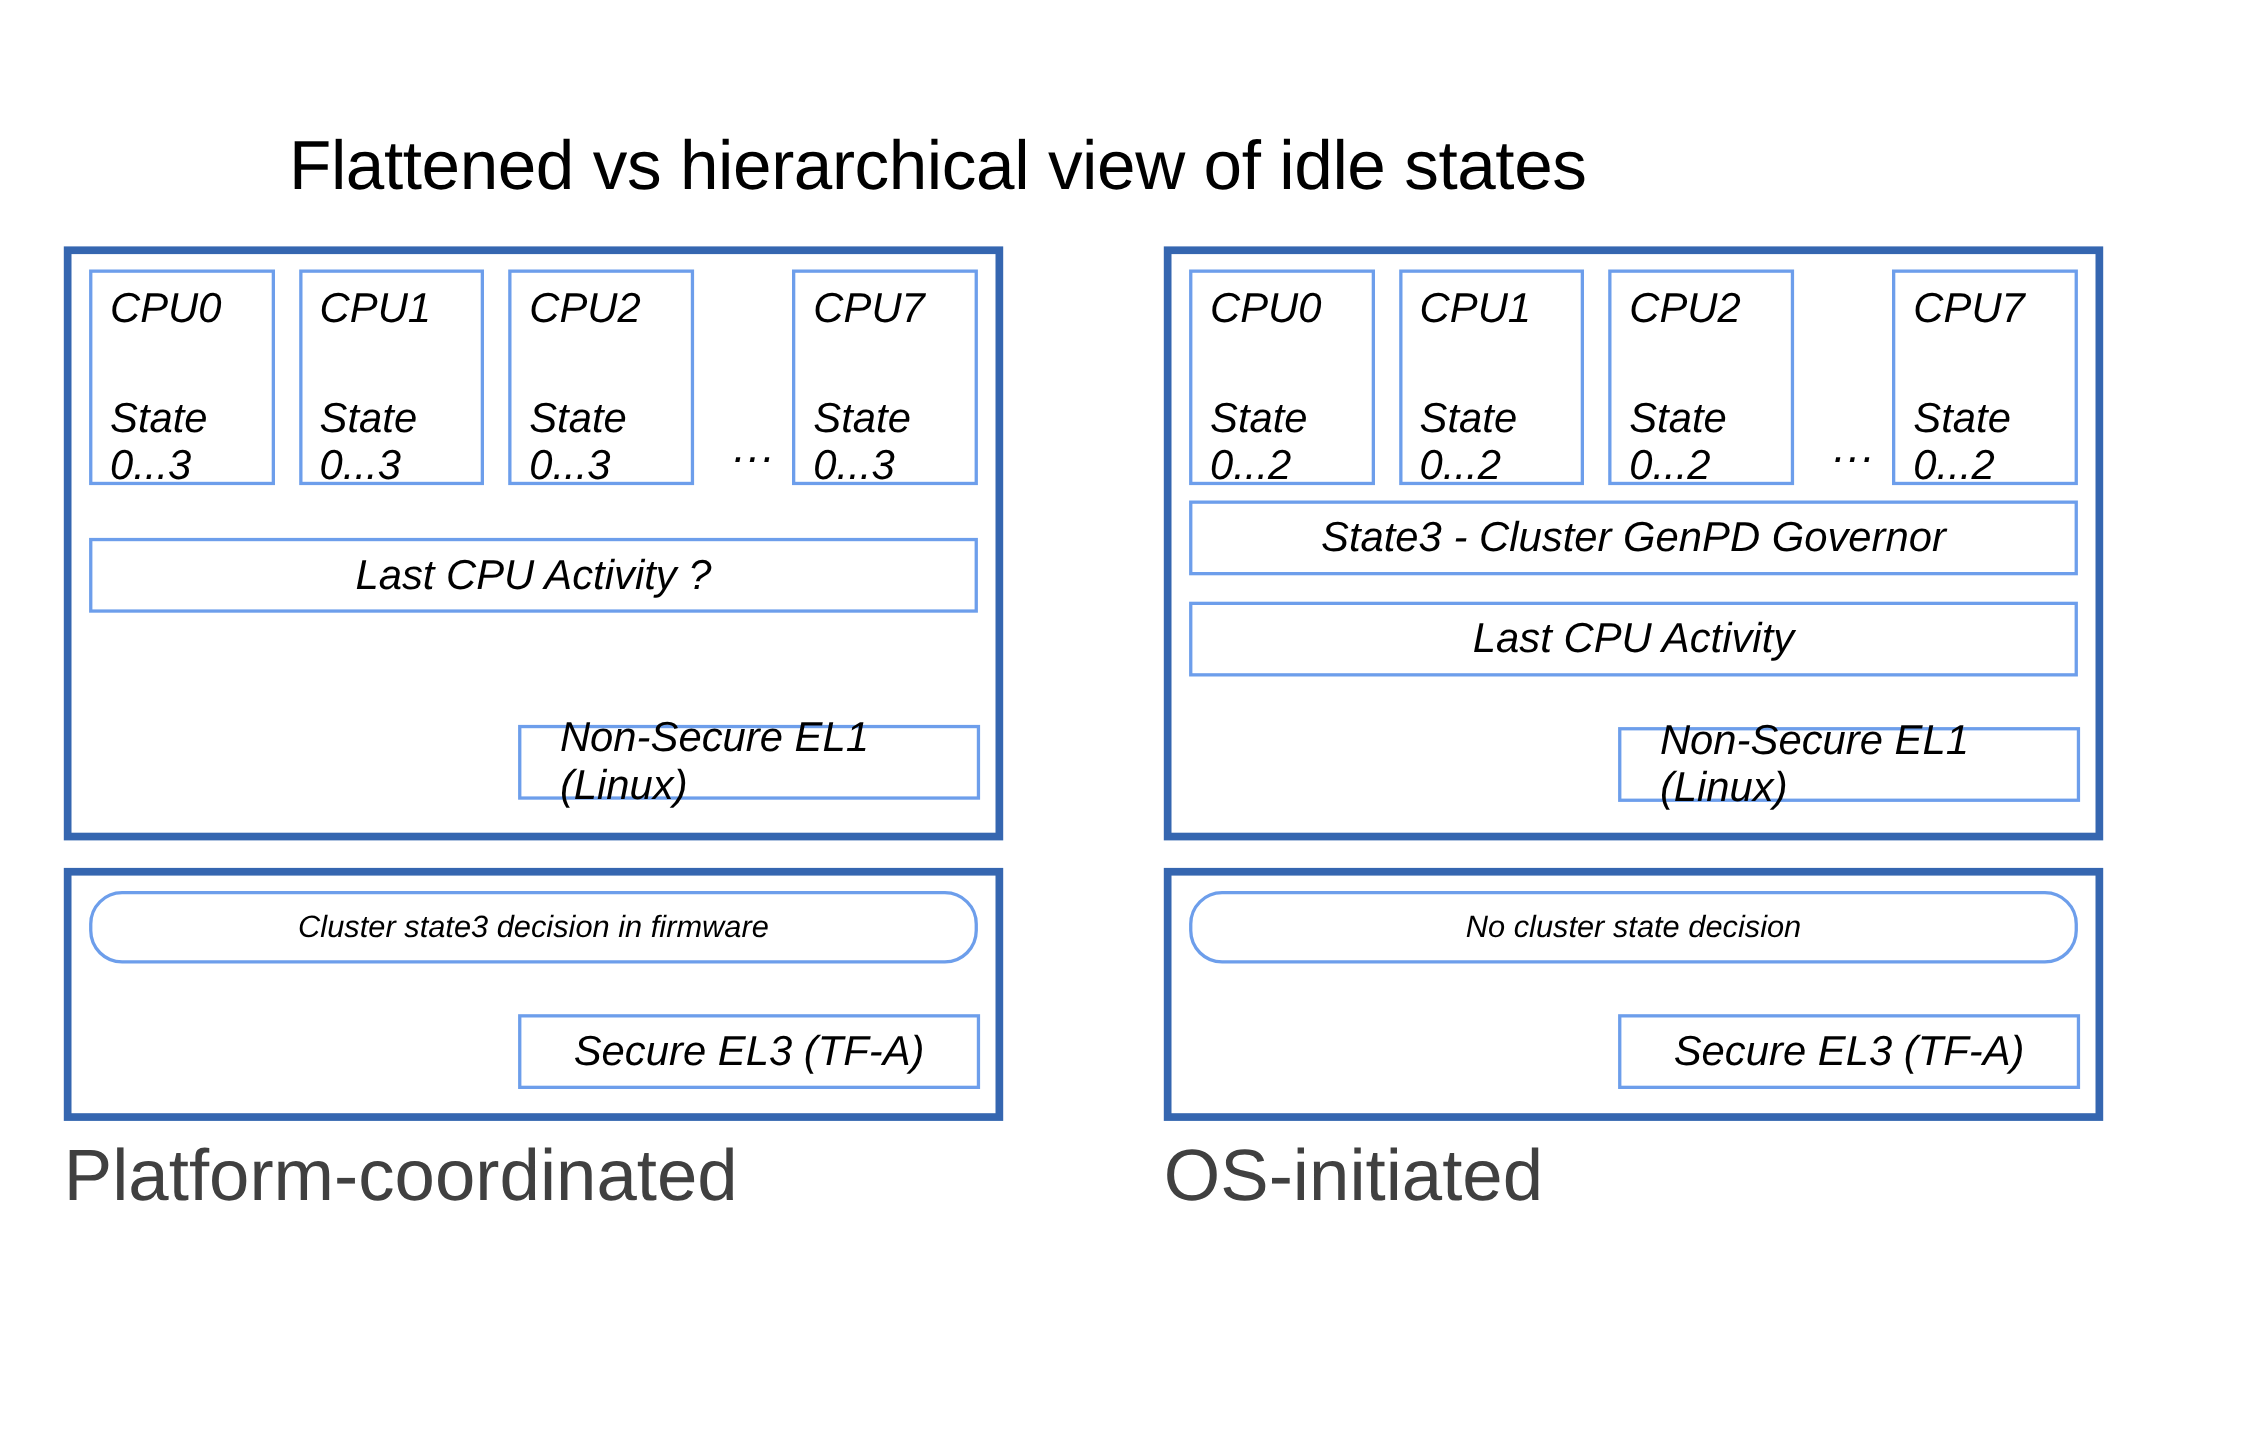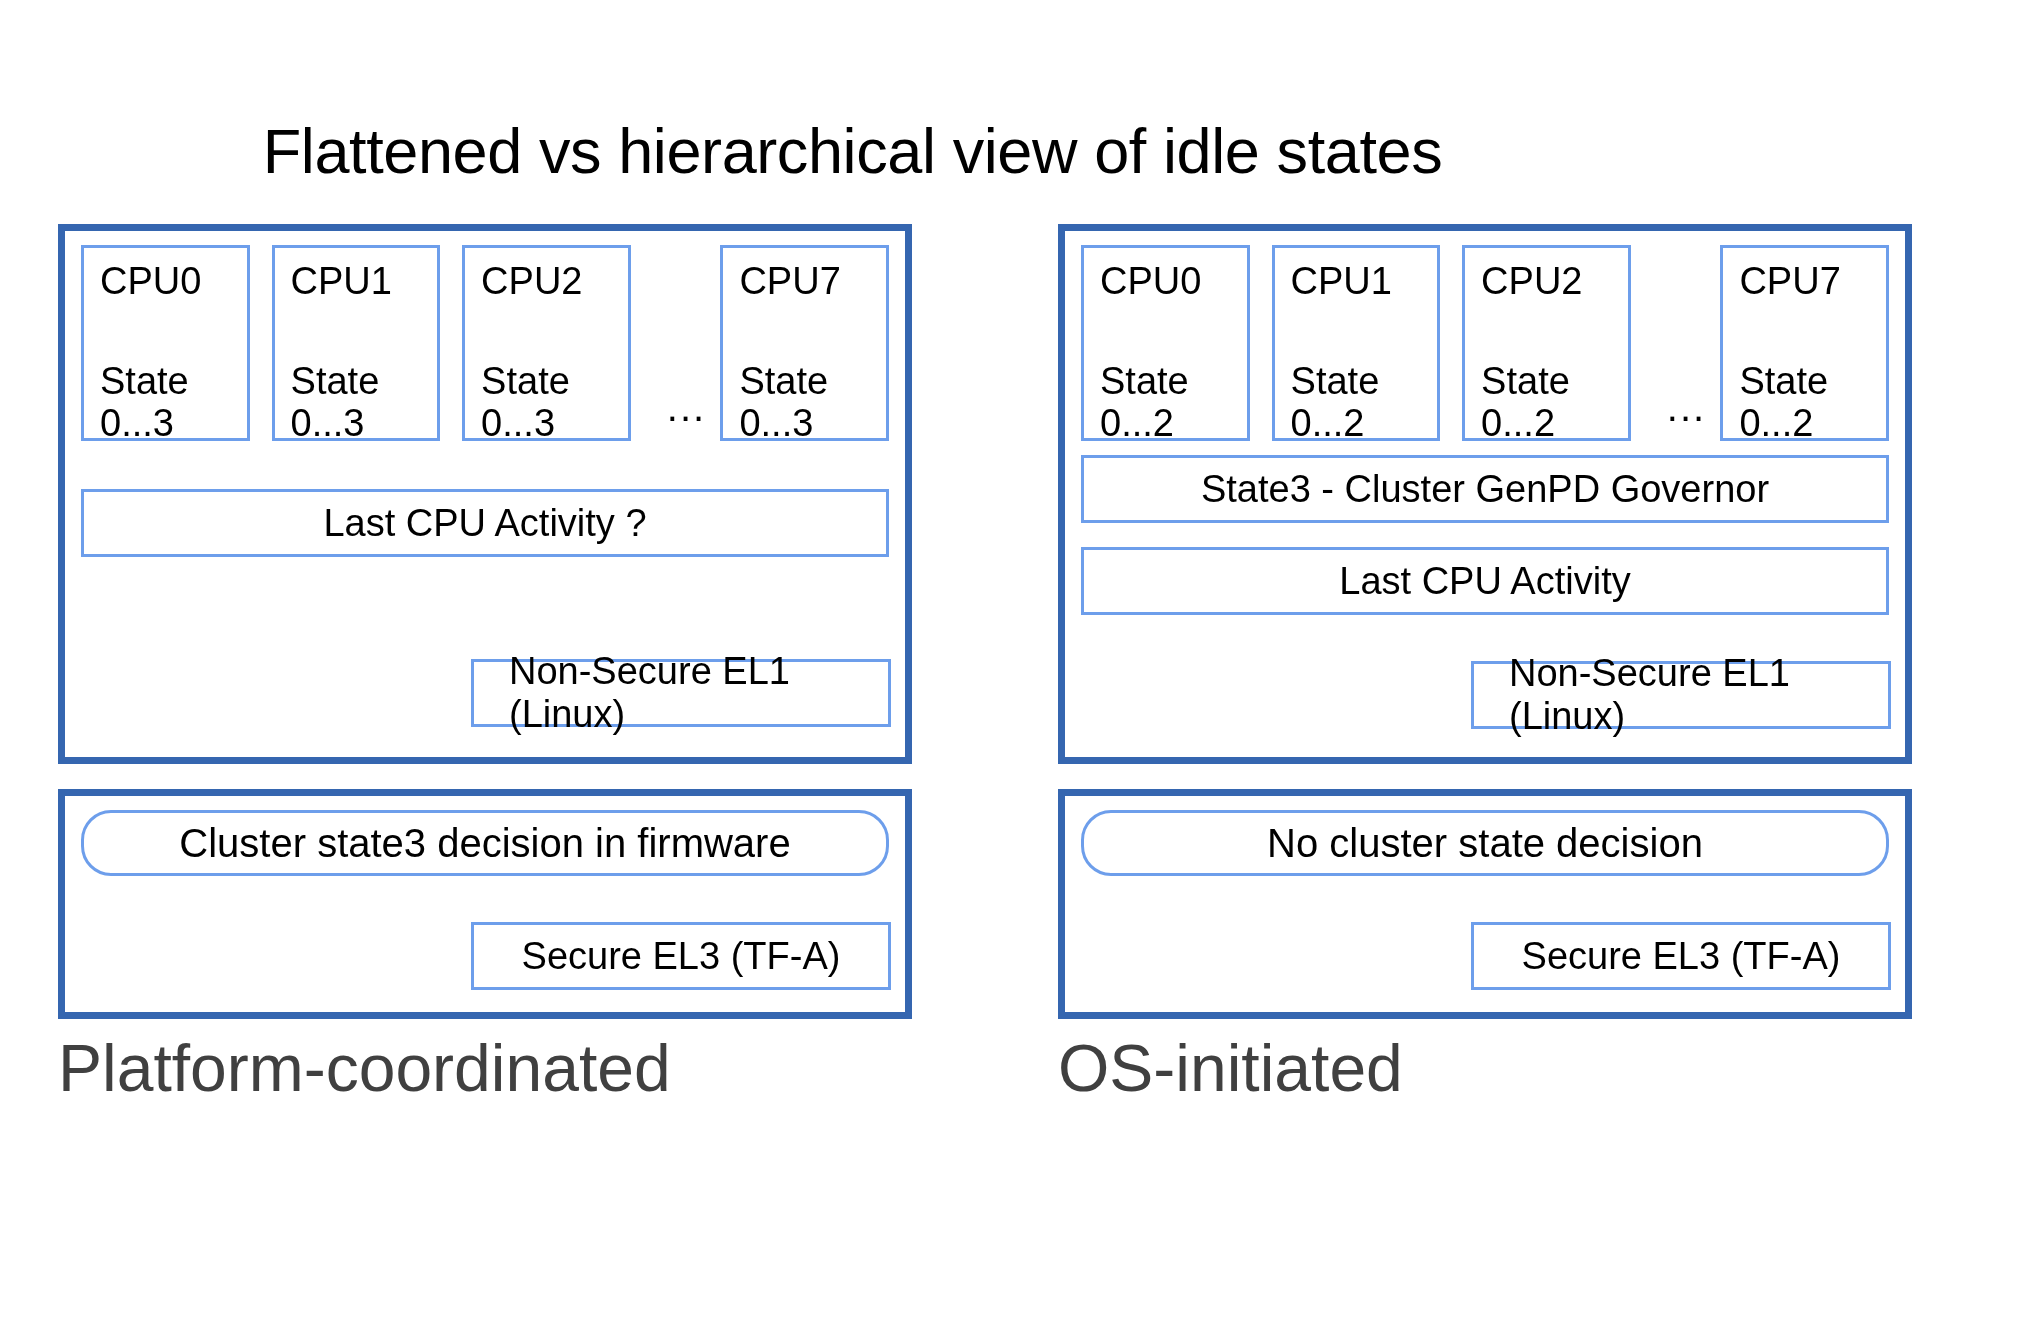--- a/index.html
+++ b/index.html
@@ -28,20 +28,21 @@
     font-weight: 400;
     color: #000000;
     letter-spacing: -0.4px;
   }
 
   
   .column {
     position: absolute;
     top: 224px;
     width: 854px;
+    font-style: italic;
   }
   .column.left  { left: 58px; }
   .column.right { left: 1058px; }
 
   
   .panel {
     box-sizing: border-box;
     border: 7px solid #3566b0;
     background: #ffffff;
     position: relative;
@@ -121,21 +122,21 @@
   .el-tag.ns-left  { right: 14px; bottom: 30px;  width: 420px; }
   .el-tag.ns-right { right: 14px; bottom: 28px;  width: 420px; }
   .el-tag.sec      { right: 14px; bottom: 22px;  width: 420px; }
 
   
   .fw-bar {
     height: 66px;
     display: flex;
     align-items: center;
     justify-content: center;
-    font-size: 40px;
+    font-size: 28px;
     border-radius: 30px;
   }
 
   
   .caption {
     position: absolute;
     top: 1030px;
     font-size: 66px;
     text-align: left;
     color: #404040;

